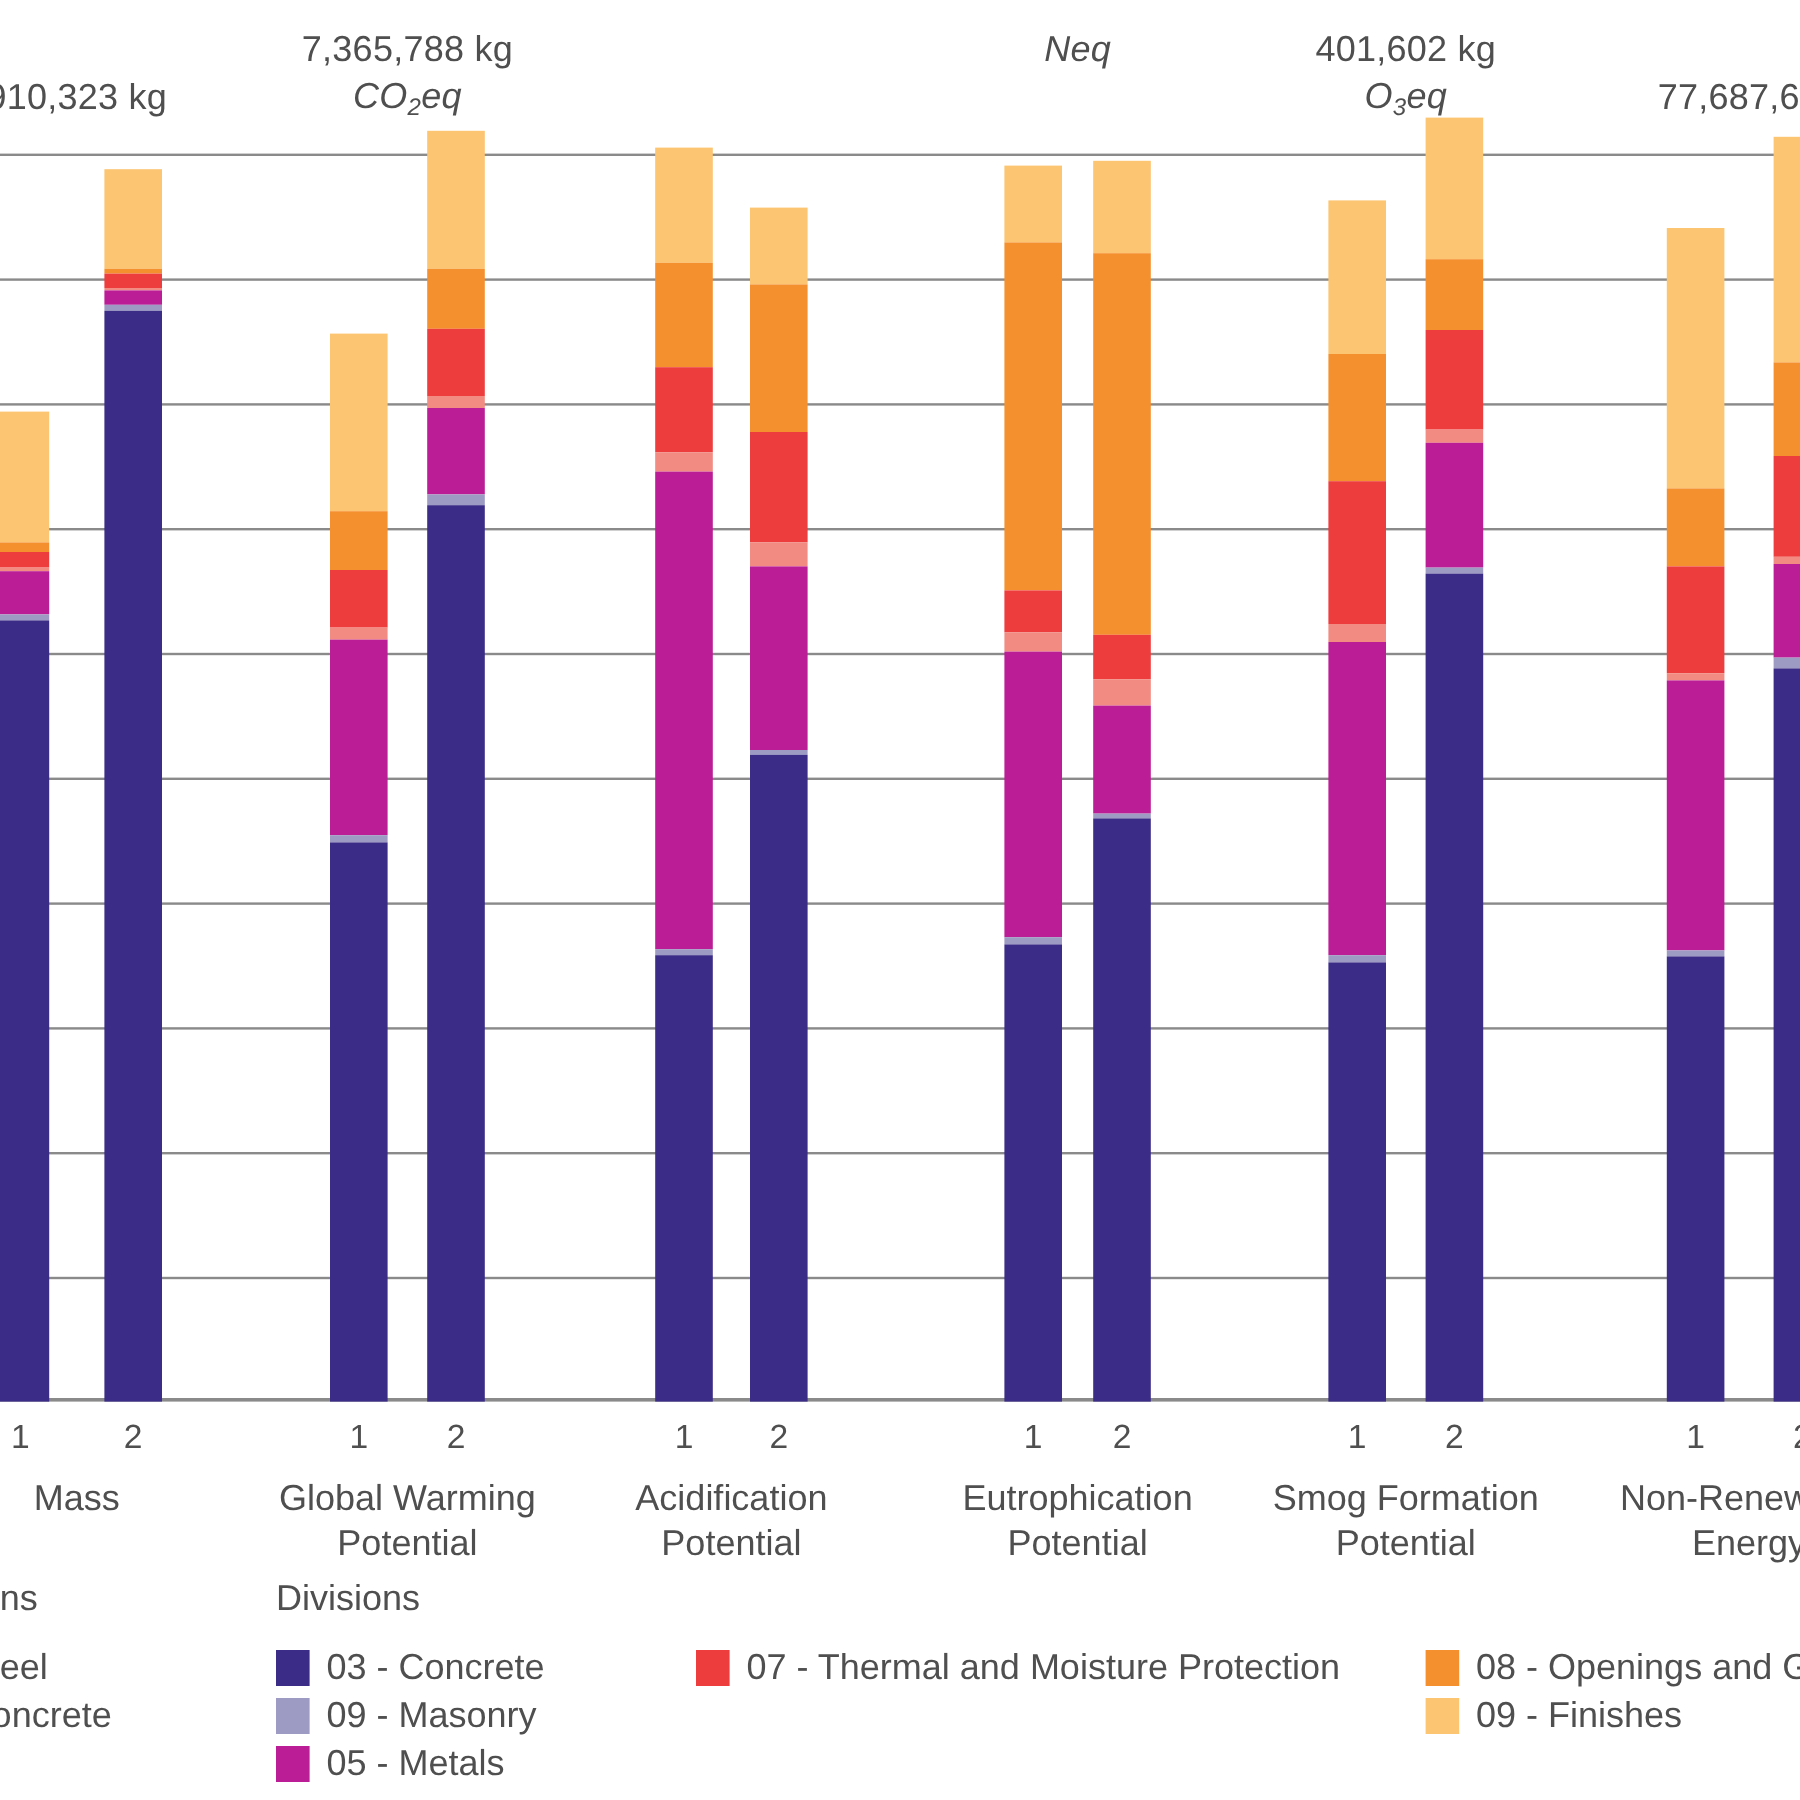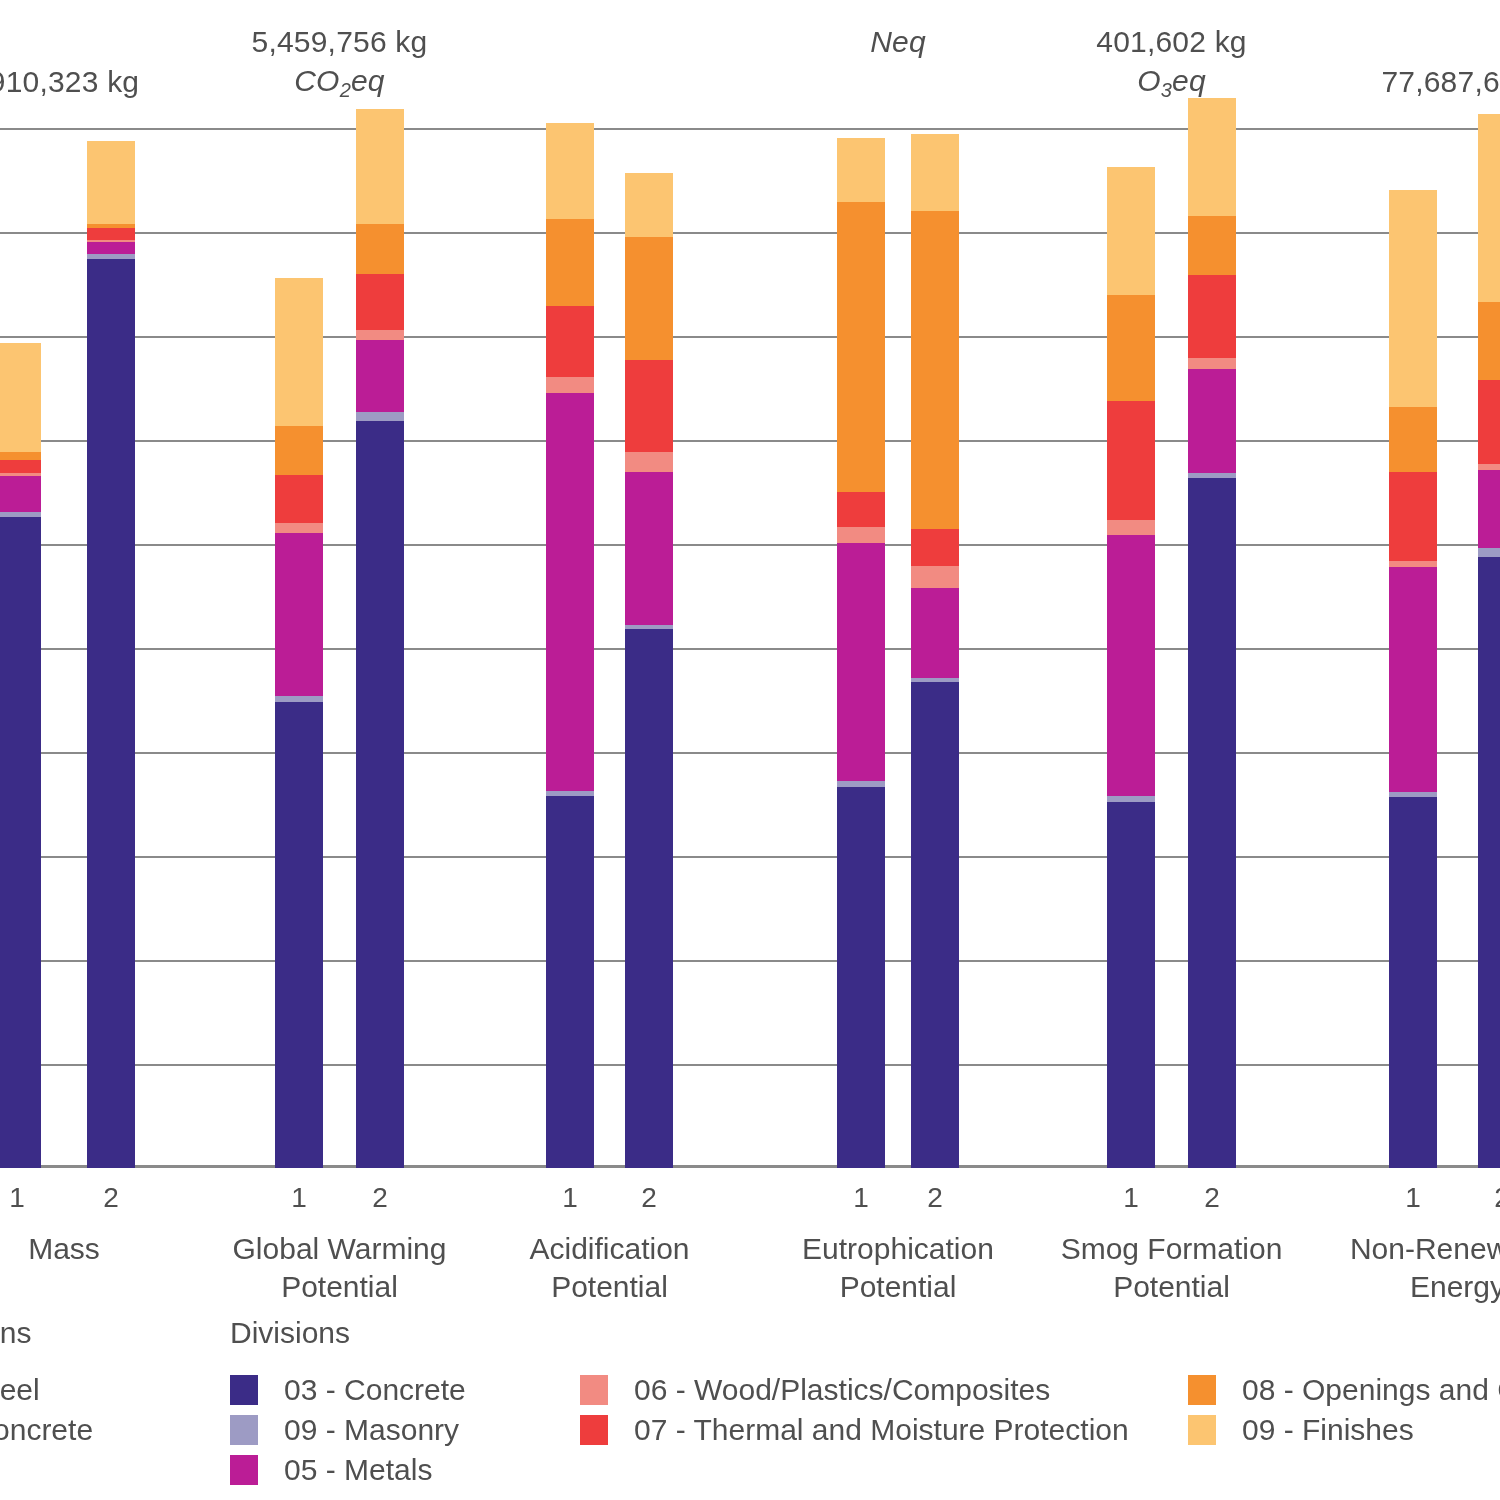--- a/index.html
+++ b/index.html
@@ -65,38 +65,37 @@
   
   #legends{position:absolute;left:0;top:1300px;width:1500px;height:200px;}
   .legend-title{
     position:absolute;font-size:30px;font-weight:300;color:#4f4f4f;
     white-space:nowrap;
   }
   .legend-col{position:absolute;}
   .legend-item{
     display:flex;align-items:center;height:40px;margin-bottom:0px;
     white-space:nowrap;
-    gap:12px;
   }
   .swatch{width:28px;height:30px;margin-right:14px;flex:0 0 auto;}
   .legend-label{font-size:30px;font-weight:300;color:#4f4f4f;line-height:1;}
   .plain-item{
     height:40px;font-size:30px;font-weight:300;color:#4f4f4f;
     white-space:nowrap;line-height:40px;
   }
 </style>
 </head>
 <body>
 
 <div id="totals">
     <div class="total" style="top: 62px; left: -186px; width: 500px;">
       <span class="v">910,323 kg</span>
     </div>
     <div class="total" style="top: 22px; left: 89.5px; width: 500px;">
-      <span class="v">5,459,756 kg</span>
+      <span class="v">7,365,788 kg</span>
       <span class="u">CO<sub>2</sub>eq</span>
     </div>
     <div class="total" style="top: 22px; left: 648px; width: 500px;">
       <span class="u">Neq</span>
     </div>
     <div class="total" style="top: 22px; left: 921.5px; width: 500px;">
       <span class="v">401,602 kg</span>
       <span class="u">O<sub>3</sub>eq</span>
     </div>
     <div class="total" style="top: 62px; left: 1207.5px; width: 500px;">
@@ -265,24 +264,20 @@
         <span class="swatch" style="background: rgb(157, 155, 196);"></span>
         <span class="legend-label">09 - Masonry</span>
       </div>
       <div class="legend-item">
         <span class="swatch" style="background: rgb(187, 29, 150);"></span>
         <span class="legend-label">05 - Metals</span>
       </div>
     </div>
   <div class="legend-col" style="left:580px;top:70px;">
       <div class="legend-item">
-        <span class="swatch" style="background: rgb(242, 139, 130);"></span>
-        <span class="legend-label">06 - Wood/Plastics/Composites</span>
-      </div>
-      <div class="legend-item">
         <span class="swatch" style="background: rgb(238, 61, 61);"></span>
         <span class="legend-label">07 - Thermal and Moisture Protection</span>
       </div>
     </div>
   <div class="legend-col" style="left:1188px;top:70px;">
       <div class="legend-item">
         <span class="swatch" style="background: rgb(245, 144, 47);"></span>
         <span class="legend-label">08 - Openings and Glazing</span>
       </div>
       <div class="legend-item">

